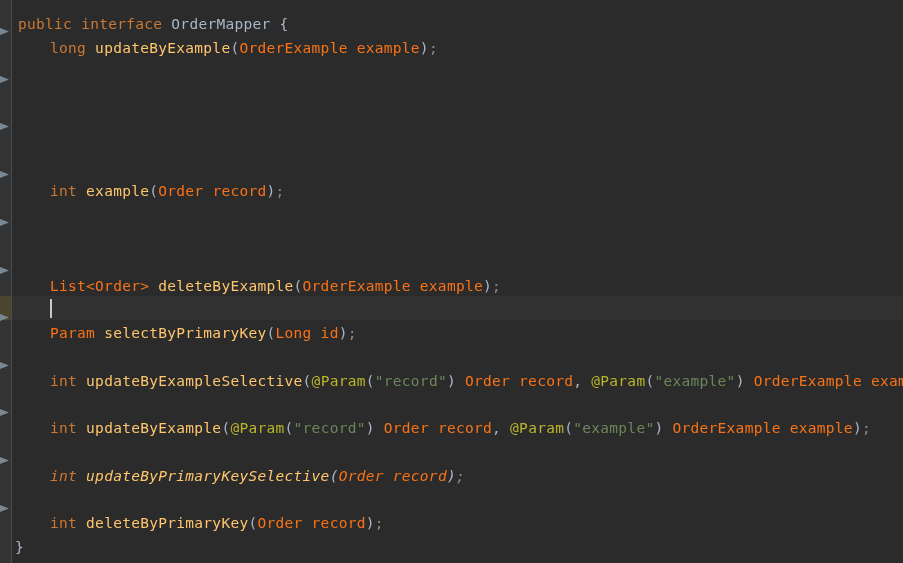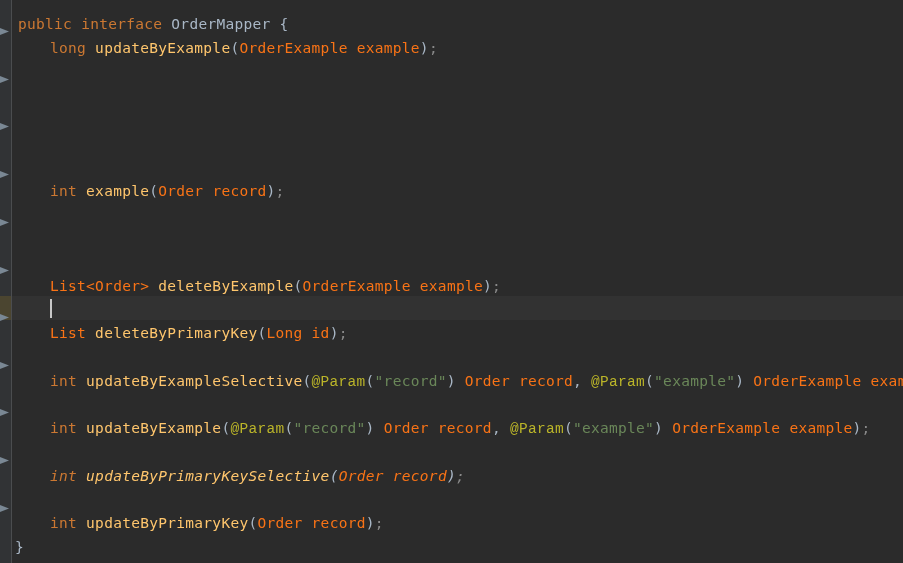--- a/index.html
+++ b/index.html
@@ -97,21 +97,21 @@
     z-index: 5;
   }
 
   
   .t-kw    { color: #cc7832; }
   .t-type  { color: #f97316; }
   .t-cls   { color: #a9b7c6; }
   .t-meth  { color: #ffc66d; }
   .t-punc  { color: #a9b7c6; }
   .t-semi  { color: #8a8a8a; }
-  .t-anno  { color: #bbb529; font-family: Liberation Mono, monospace; }
+  .t-anno  { color: #bbb529; }
   .t-str   { color: #6a8759; }
 </style>
 </head>
 <body>
 
 <div class="editor">
 
   <div class="caret-line-hl" id="caret-line-hl" style="top: 296px;"></div>
 
   <div class="gutter"></div>
@@ -179,27 +179,27 @@
       <div class="line" style="top: 12px; padding-left: 6px;"><span class="t-kw">public interface </span><span class="t-cls">OrderMapper</span><span class="t-punc"> {</span></div>
       <div class="line" style="top: 36px; padding-left: 38px;"><span class="t-kw">long </span><span class="t-meth">updateByExample</span><span class="t-punc">(</span><span class="t-type">OrderExample example</span><span class="t-punc">)</span><span class="t-semi">;</span></div>
       <div class="line" style="top: 60px; padding-left: 38px;">&nbsp;</div>
       <div class="line" style="top: 108px; padding-left: 38px;">&nbsp;</div>
       <div class="line" style="top: 155px; padding-left: 38px;">&nbsp;</div>
       <div class="line" style="top: 179px; padding-left: 38px;"><span class="t-kw">int </span><span class="t-meth">example</span><span class="t-punc">(</span><span class="t-type">Order record</span><span class="t-punc">)</span><span class="t-semi">;</span></div>
       <div class="line" style="top: 203px; padding-left: 38px;">&nbsp;</div>
       <div class="line" style="top: 250px; padding-left: 38px;">&nbsp;</div>
       <div class="line" style="top: 274px; padding-left: 38px;"><span class="t-type">List&lt;Order&gt; </span><span class="t-meth">deleteByExample</span><span class="t-punc">(</span><span class="t-type">OrderExample example</span><span class="t-punc">)</span><span class="t-semi">;</span></div>
       <div class="line" style="top: 298px; padding-left: 38px;">&nbsp;</div>
-      <div class="line" style="top: 321px; padding-left: 38px;"><span class="t-type">List </span><span class="t-meth">deleteByPrimaryKey</span><span class="t-punc">(</span><span class="t-type">Long id</span><span class="t-punc">)</span><span class="t-semi">;</span></div>
+      <div class="line" style="top: 321px; padding-left: 38px;"><span class="t-type">Param </span><span class="t-meth">selectByPrimaryKey</span><span class="t-punc">(</span><span class="t-type">Long id</span><span class="t-punc">)</span><span class="t-semi">;</span></div>
       <div class="line" style="top: 345px; padding-left: 38px;">&nbsp;</div>
       <div class="line" style="top: 369px; padding-left: 38px;"><span class="t-kw">int </span><span class="t-meth">updateByExampleSelective</span><span class="t-punc">(</span><span class="t-anno">@Param</span><span class="t-punc">(</span><span class="t-str">"record"</span><span class="t-punc">) </span><span class="t-type">Order record</span><span class="t-punc">, </span><span class="t-anno">@Param</span><span class="t-punc">(</span><span class="t-str">"example"</span><span class="t-punc">) </span><span class="t-type">OrderExample example</span></div>
       <div class="line" style="top: 393px; padding-left: 38px;">&nbsp;</div>
       <div class="line" style="top: 416px; padding-left: 38px;"><span class="t-kw">int </span><span class="t-meth">updateByExample</span><span class="t-punc">(</span><span class="t-anno">@Param</span><span class="t-punc">(</span><span class="t-str">"record"</span><span class="t-punc">) </span><span class="t-type">Order record</span><span class="t-punc">, </span><span class="t-anno">@Param</span><span class="t-punc">(</span><span class="t-str">"example"</span><span class="t-punc">) </span><span class="t-type">OrderExample example</span><span class="t-punc">)</span><span class="t-semi">;</span></div>
       <div class="line" style="top: 440px; padding-left: 38px;">&nbsp;</div>
       <div class="line" style="top: 464px; padding-left: 38px; font-style: italic;"><span class="t-kw">int </span><span class="t-meth">updateByPrimaryKeySelective</span><span class="t-punc">(</span><span class="t-type">Order record</span><span class="t-punc">)</span><span class="t-semi">;</span></div>
       <div class="line" style="top: 488px; padding-left: 38px;">&nbsp;</div>
-      <div class="line" style="top: 511px; padding-left: 38px;"><span class="t-kw">int </span><span class="t-meth">updateByPrimaryKey</span><span class="t-punc">(</span><span class="t-type">Order record</span><span class="t-punc">)</span><span class="t-semi">;</span></div>
+      <div class="line" style="top: 511px; padding-left: 38px;"><span class="t-kw">int </span><span class="t-meth">deleteByPrimaryKey</span><span class="t-punc">(</span><span class="t-type">Order record</span><span class="t-punc">)</span><span class="t-semi">;</span></div>
       <div class="line" style="top: 535px; padding-left: 3px;"><span class="t-punc">}</span></div>
     </div>
 
   <div class="caret" id="caret" style="top: 299px; left: 50px;"></div>
 
 </div>
 
 </body></html>

